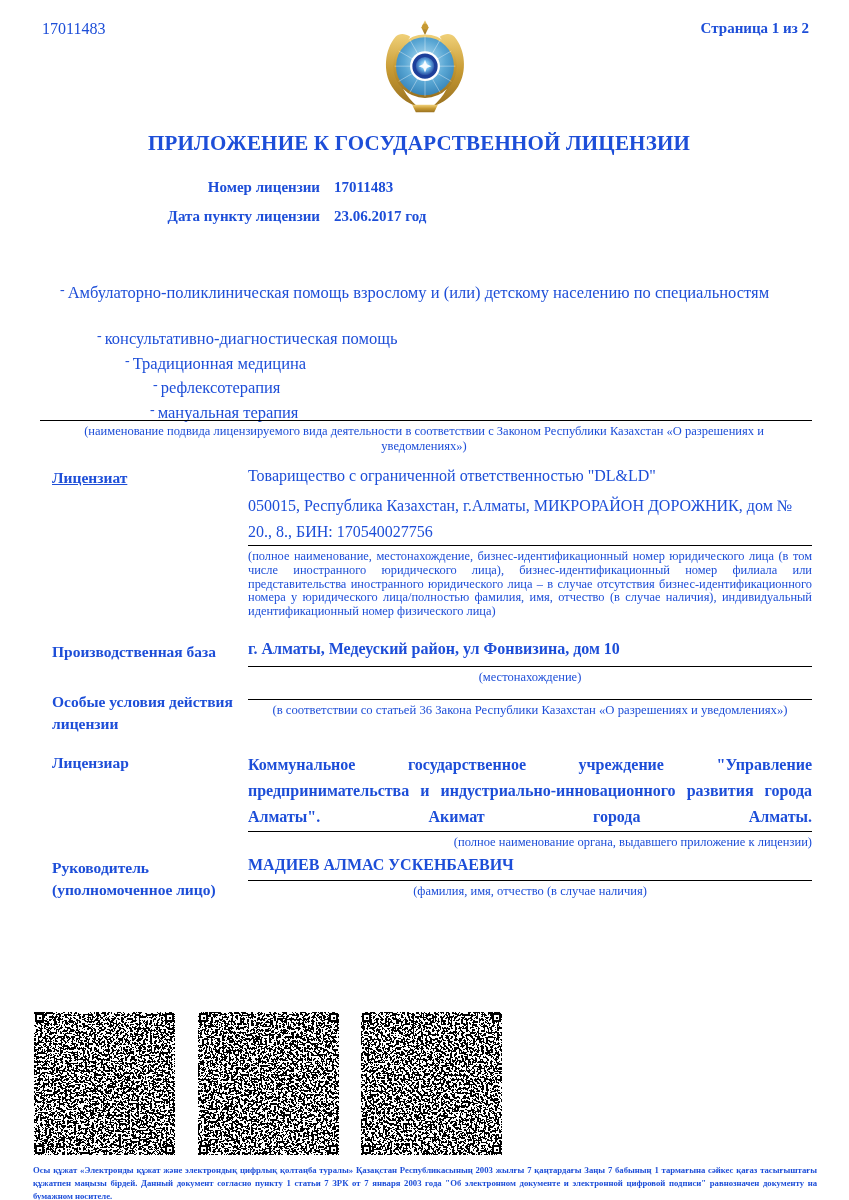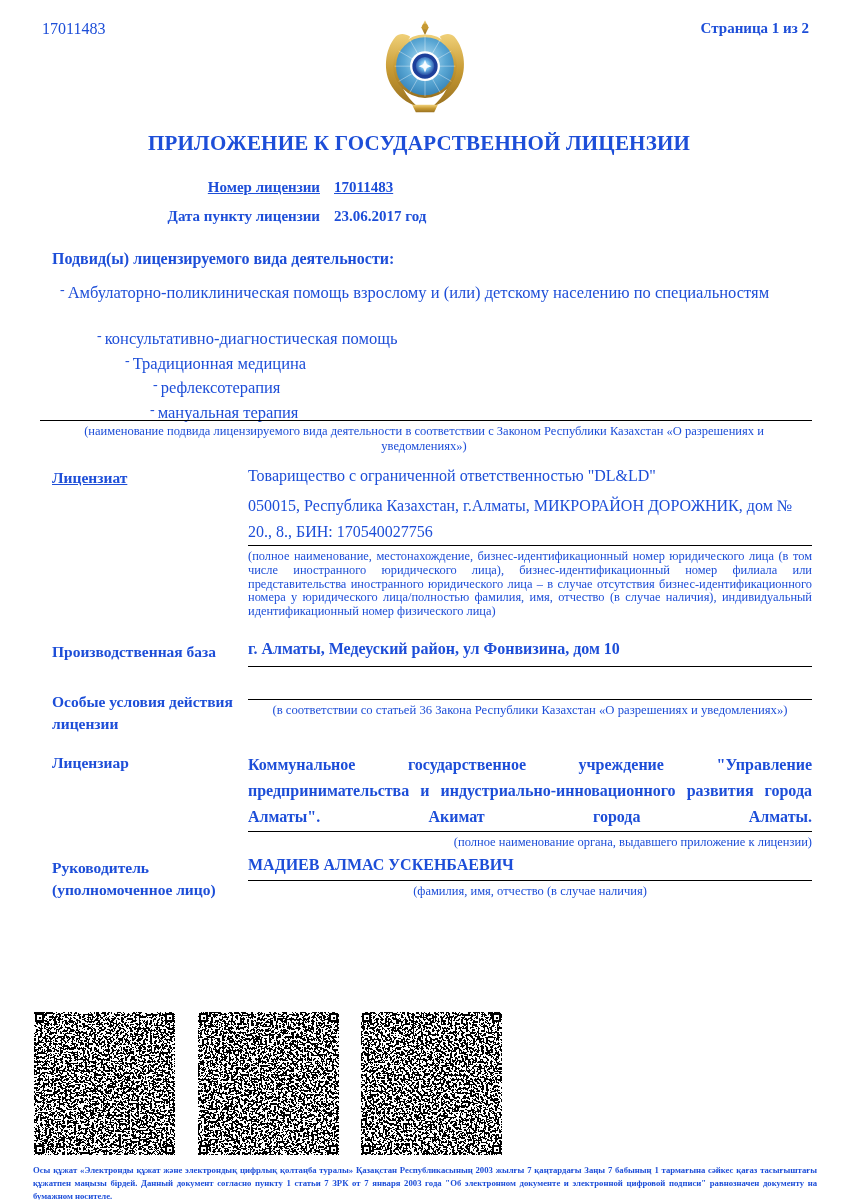--- a/index.html
+++ b/index.html
@@ -6,21 +6,21 @@
   .page{position:relative;width:849px;height:1200px;background:#fff;
         font-family:"Liberation Serif","DejaVu Serif",serif;color:#1d4ed8;overflow:hidden;}
   .abs{position:absolute;}
   .header-num{left:42px;top:20px;font-size:16px;}
   .page-ind{right:40px;top:20px;font-size:15px;font-weight:bold;}
   .emblem{left:379px;top:18px;width:92px;height:100px;}
   .title{left:0;top:131px;width:838px;text-align:center;font-size:21px;font-weight:bold;letter-spacing:.2px;}
   .lrow{left:40px;width:620px;display:flex;font-size:15px;font-weight:bold;}
   .lrow .lab{width:280px;text-align:right;}
   .lrow .val{margin-left:14px;}
-  .row1{top:179px;text-decoration:underline;} .row2{top:208px;}
+  .row1{top:179px;} .row2{top:208px;}
   .subhead{left:52px;top:250px;font-size:16px;font-weight:bold;}
   .item{font-size:16.5px;white-space:nowrap;}
   .item .mk{position:relative;top:-4px;font-size:14px;margin-right:3px;}
   .it1{left:60px;top:283px;} .it2{left:97px;top:329px;} .it3{left:125px;top:354px;}
   .it4{left:153px;top:378px;} .it5{left:150px;top:403px;}
   .rule{border-top:1.6px solid #000;height:0;}
   .rule-main{left:40px;top:420px;width:772px;}
   .cap{font-size:12.5px;line-height:14.5px;}
   .cap-sub{left:54px;top:424px;width:740px;text-align:center;}
   .lab-col{left:52px;font-size:15.5px;font-weight:bold;line-height:22px;}
@@ -109,40 +109,40 @@
 
   <div class="abs lrow row1">
     <span class="lab">Номер лицензии</span>
     <span class="val">17011483</span>
   </div>
   <div class="abs lrow row2">
     <span class="lab">Дата пункту лицензии</span>
     <span class="val">23.06.2017 год</span>
   </div>
 
-  <div class="abs subhead">Подвид(ы) лицензируемого вида деятельности:</div>
 
   <div class="abs item it1"><span class="mk">-</span><span>Амбулаторно-поликлиническая помощь взрослому и (или) детскому населению по специальностям</span></div>
   <div class="abs item it2"><span class="mk">-</span><span>консультативно-диагностическая помощь</span></div>
   <div class="abs item it3"><span class="mk">-</span><span>Традиционная медицина</span></div>
   <div class="abs item it4"><span class="mk">-</span><span>рефлексотерапия</span></div>
   <div class="abs item it5"><span class="mk">-</span><span>мануальная терапия</span></div>
 
   <div class="abs rule rule-main"></div>
   <div class="abs cap cap-sub">(наименование подвида лицензируемого вида деятельности в соответствии с Законом Республики Казахстан «О разрешениях и уведомлениях»)</div>
 
   <div class="abs lab-col lic-label">Лицензиат</div>
   <div class="abs rcol lic-name">Товарищество с ограниченной ответственностью "DL&amp;LD"</div>
   <div class="abs rcol lic-addr">050015, Республика Казахстан, г.Алматы, МИКРОРАЙОН ДОРОЖНИК, дом № 20., 8., БИН: 170540027756</div>
   <div class="abs rule rule-lic"></div>
   <div class="abs rcol cap lic-cap">(полное наименование, местонахождение, бизнес-идентификационный номер юридического лица (в том числе иностранного юридического лица), бизнес-идентификационный номер филиала или представительства иностранного юридического лица – в случае отсутствия бизнес-идентификационного номера у юридического лица/полностью фамилия, имя, отчество (в случае наличия), индивидуальный идентификационный номер физического лица)</div>
 
   <div class="abs lab-col pb-label">Производственная база</div>
   <div class="abs rcol pb-value">г. Алматы, Медеуский район, ул Фонвизина, дом 10</div>
   <div class="abs rule rule-pb"></div>
+  <div class="abs rcol cap pb-cap">(местонахождение)</div>
 
   <div class="abs lab-col sc-label">Особые условия действия лицензии</div>
   <div class="abs rule rule-sc"></div>
   <div class="abs rcol cap sc-cap">(в соответствии со статьей 36 Закона Республики Казахстан «О разрешениях и уведомлениях»)</div>
 
   <div class="abs lab-col lr-label">Лицензиар</div>
   <div class="abs rcol lr-value">Коммунальное государственное учреждение "Управление предпринимательства и индустриально-инновационного развития города Алматы". Акимат города Алматы.</div>
   <div class="abs rule rule-lr"></div>
   <div class="abs rcol cap lr-cap">(полное наименование органа, выдавшего приложение к лицензии)</div>
 

